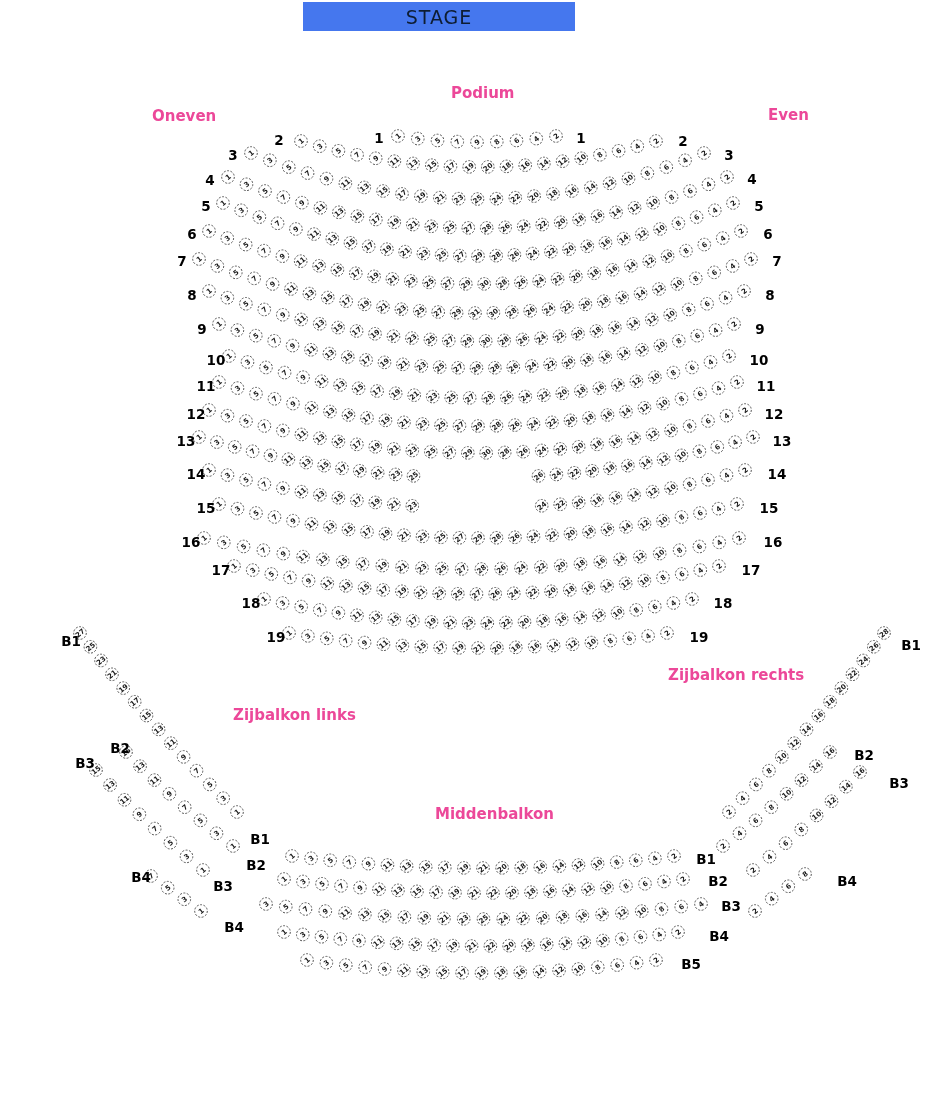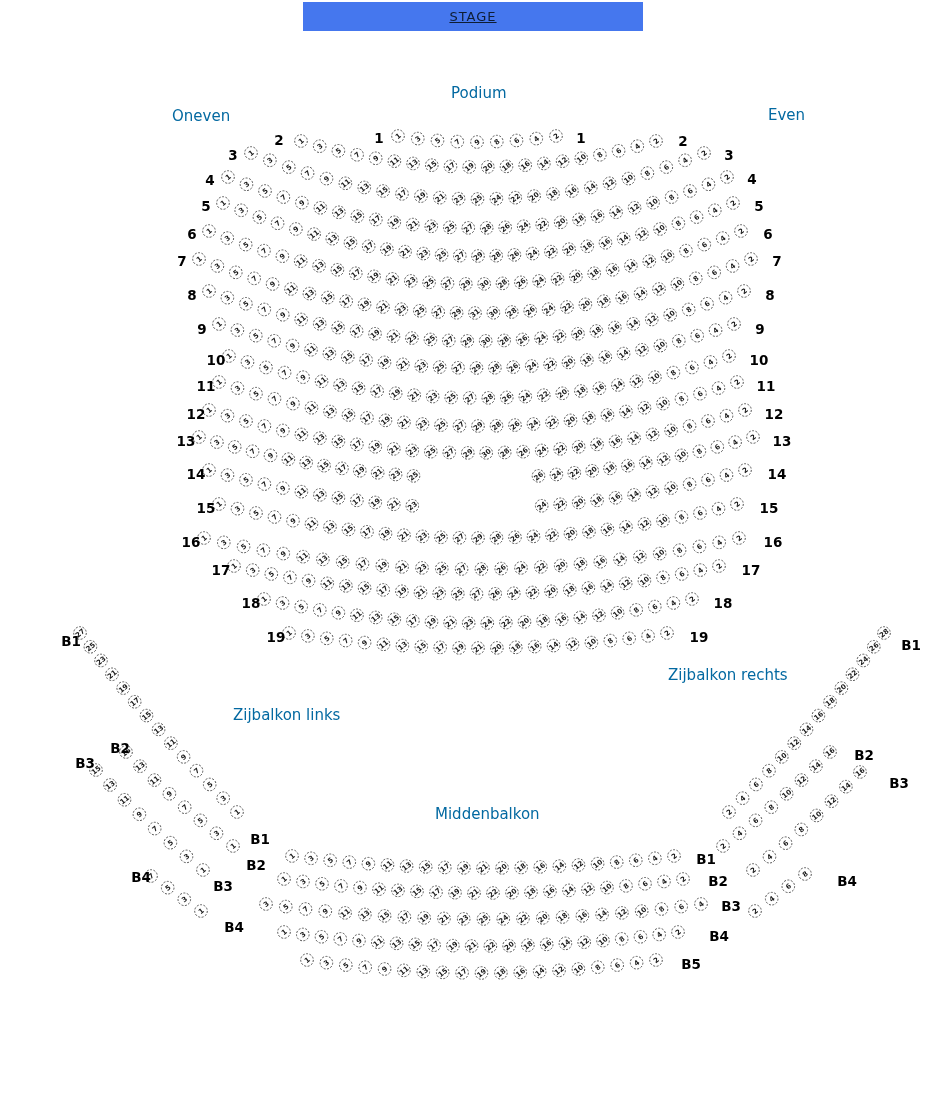--- a/index.html
+++ b/index.html
@@ -1,30 +1,30 @@
 <!DOCTYPE html>
 <html><head>
 <meta charset="utf-8">
 <style>
   html,body{margin:0;padding:0;background:#ffffff;}
   #chart{position:relative;width:950px;height:1101px;background:#fff;overflow:hidden;
          font-family:"DejaVu Sans",sans-serif;}
-  #stage-banner{position:absolute;left:303px;top:2px;width:340px;height:29px;
+  #stage-banner{position:absolute;left:303px;top:2px;width:272px;height:29px;
                 display:flex;align-items:center;justify-content:center;
-                font-size:13px;letter-spacing:1px;color:#0e1d33;text-decoration:underline;}
-  .sec-label{position:absolute;font-size:15px;font-weight:normal;color:#0369a1;white-space:nowrap;}
+                font-size:19px;letter-spacing:1px;color:#0e1d33;}
+  .sec-label{position:absolute;font-size:15px;font-weight:bold;color:#ec4899;white-space:nowrap;}
   #svgmap{position:absolute;left:0;top:0;}
 </style>
 </head>
 <body>
 
 <div id="chart">
   <div id="stage-banner" style="background: rgb(69, 119, 238); color: rgb(14, 29, 51);">STAGE</div>
   <div class="sec-label" style="left:451px;top:84px;">Podium</div>
-  <div class="sec-label" style="left:152px;top:107px;margin-left:20px;">Oneven</div>
+  <div class="sec-label" style="left:152px;top:107px;">Oneven</div>
   <div class="sec-label" style="left:768px;top:106px;">Even</div>
   <div class="sec-label" style="left:187px;top:706px;margin-left:46px;">Zijbalkon links</div>
   <div class="sec-label" style="left:668px;top:666px;">Zijbalkon rechts</div>
   <div class="sec-label" style="left:435px;top:805px;">Middenbalkon</div>
   <svg id="svgmap" width="950" height="1101">
       <g transform="translate(398.0,136.0)">
         <circle r="6.3" fill="#ffffff" stroke="#555555" stroke-width="1" stroke-dasharray="2 1.5"></circle>
         <text transform="rotate(-38)" text-anchor="middle" dy="2.6" font-size="7" font-weight="bold" fill="#1a1a1a">1</text>
       </g>
       <g transform="translate(417.8,138.6)">

